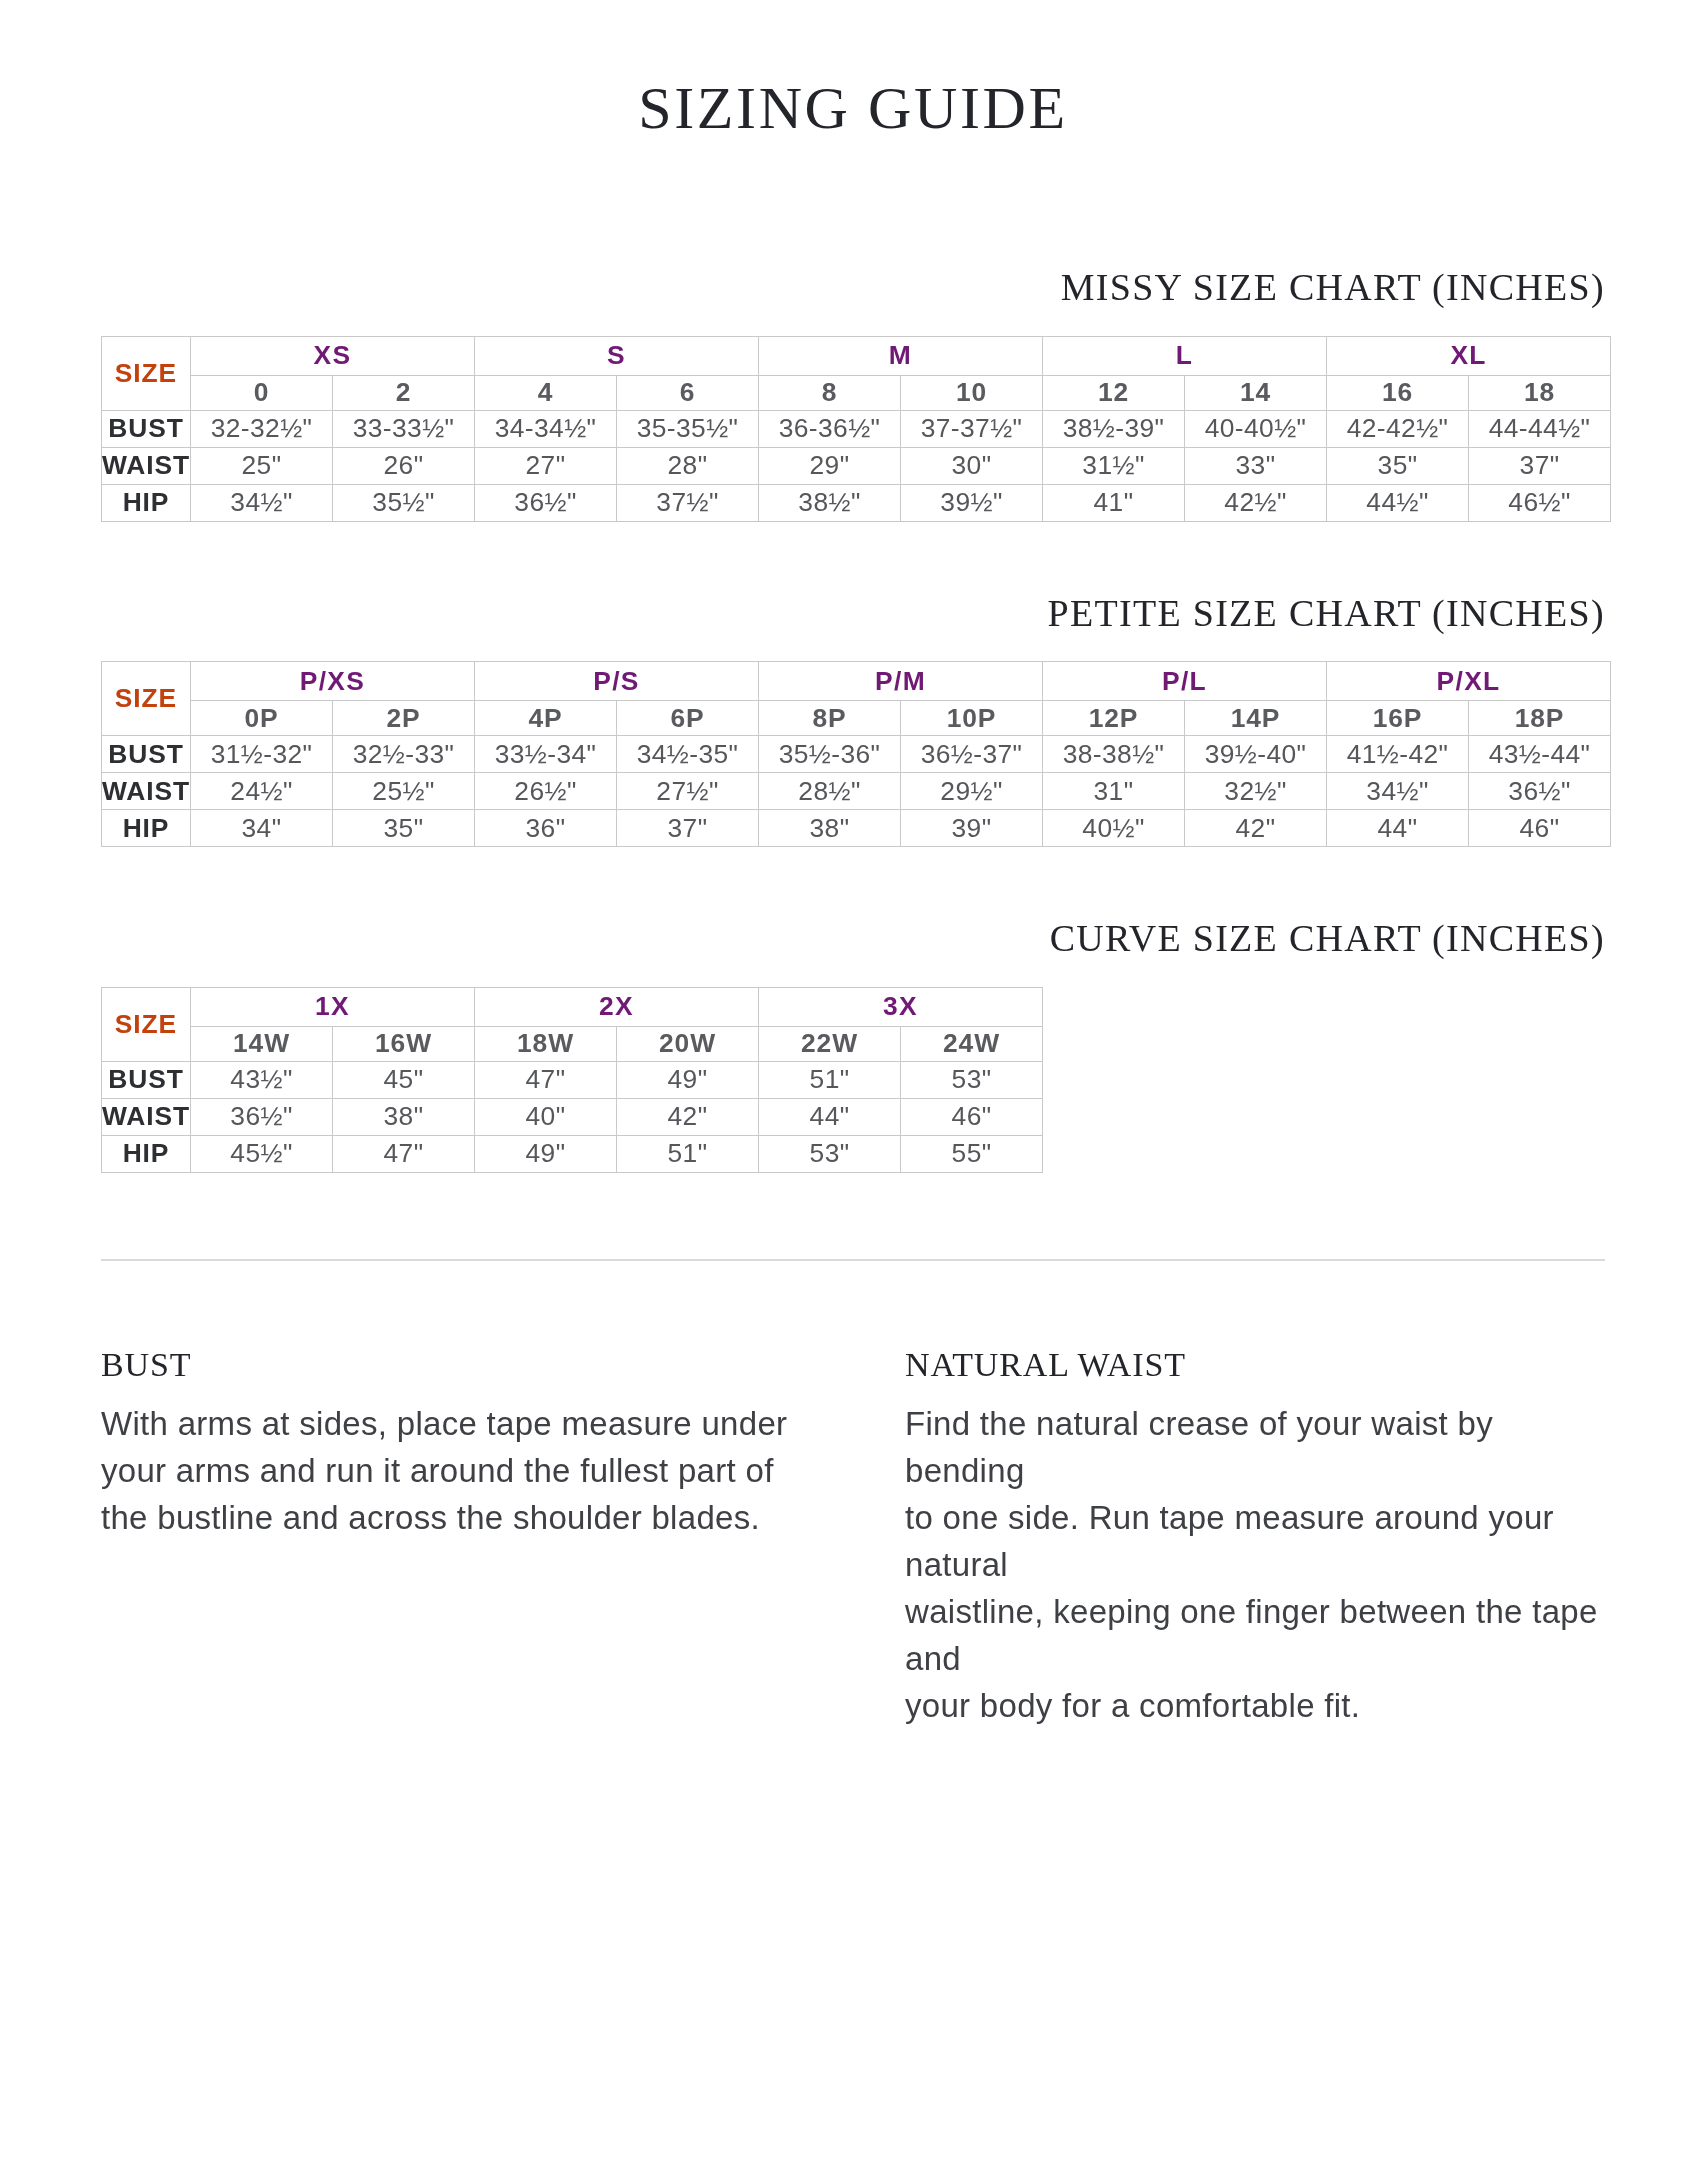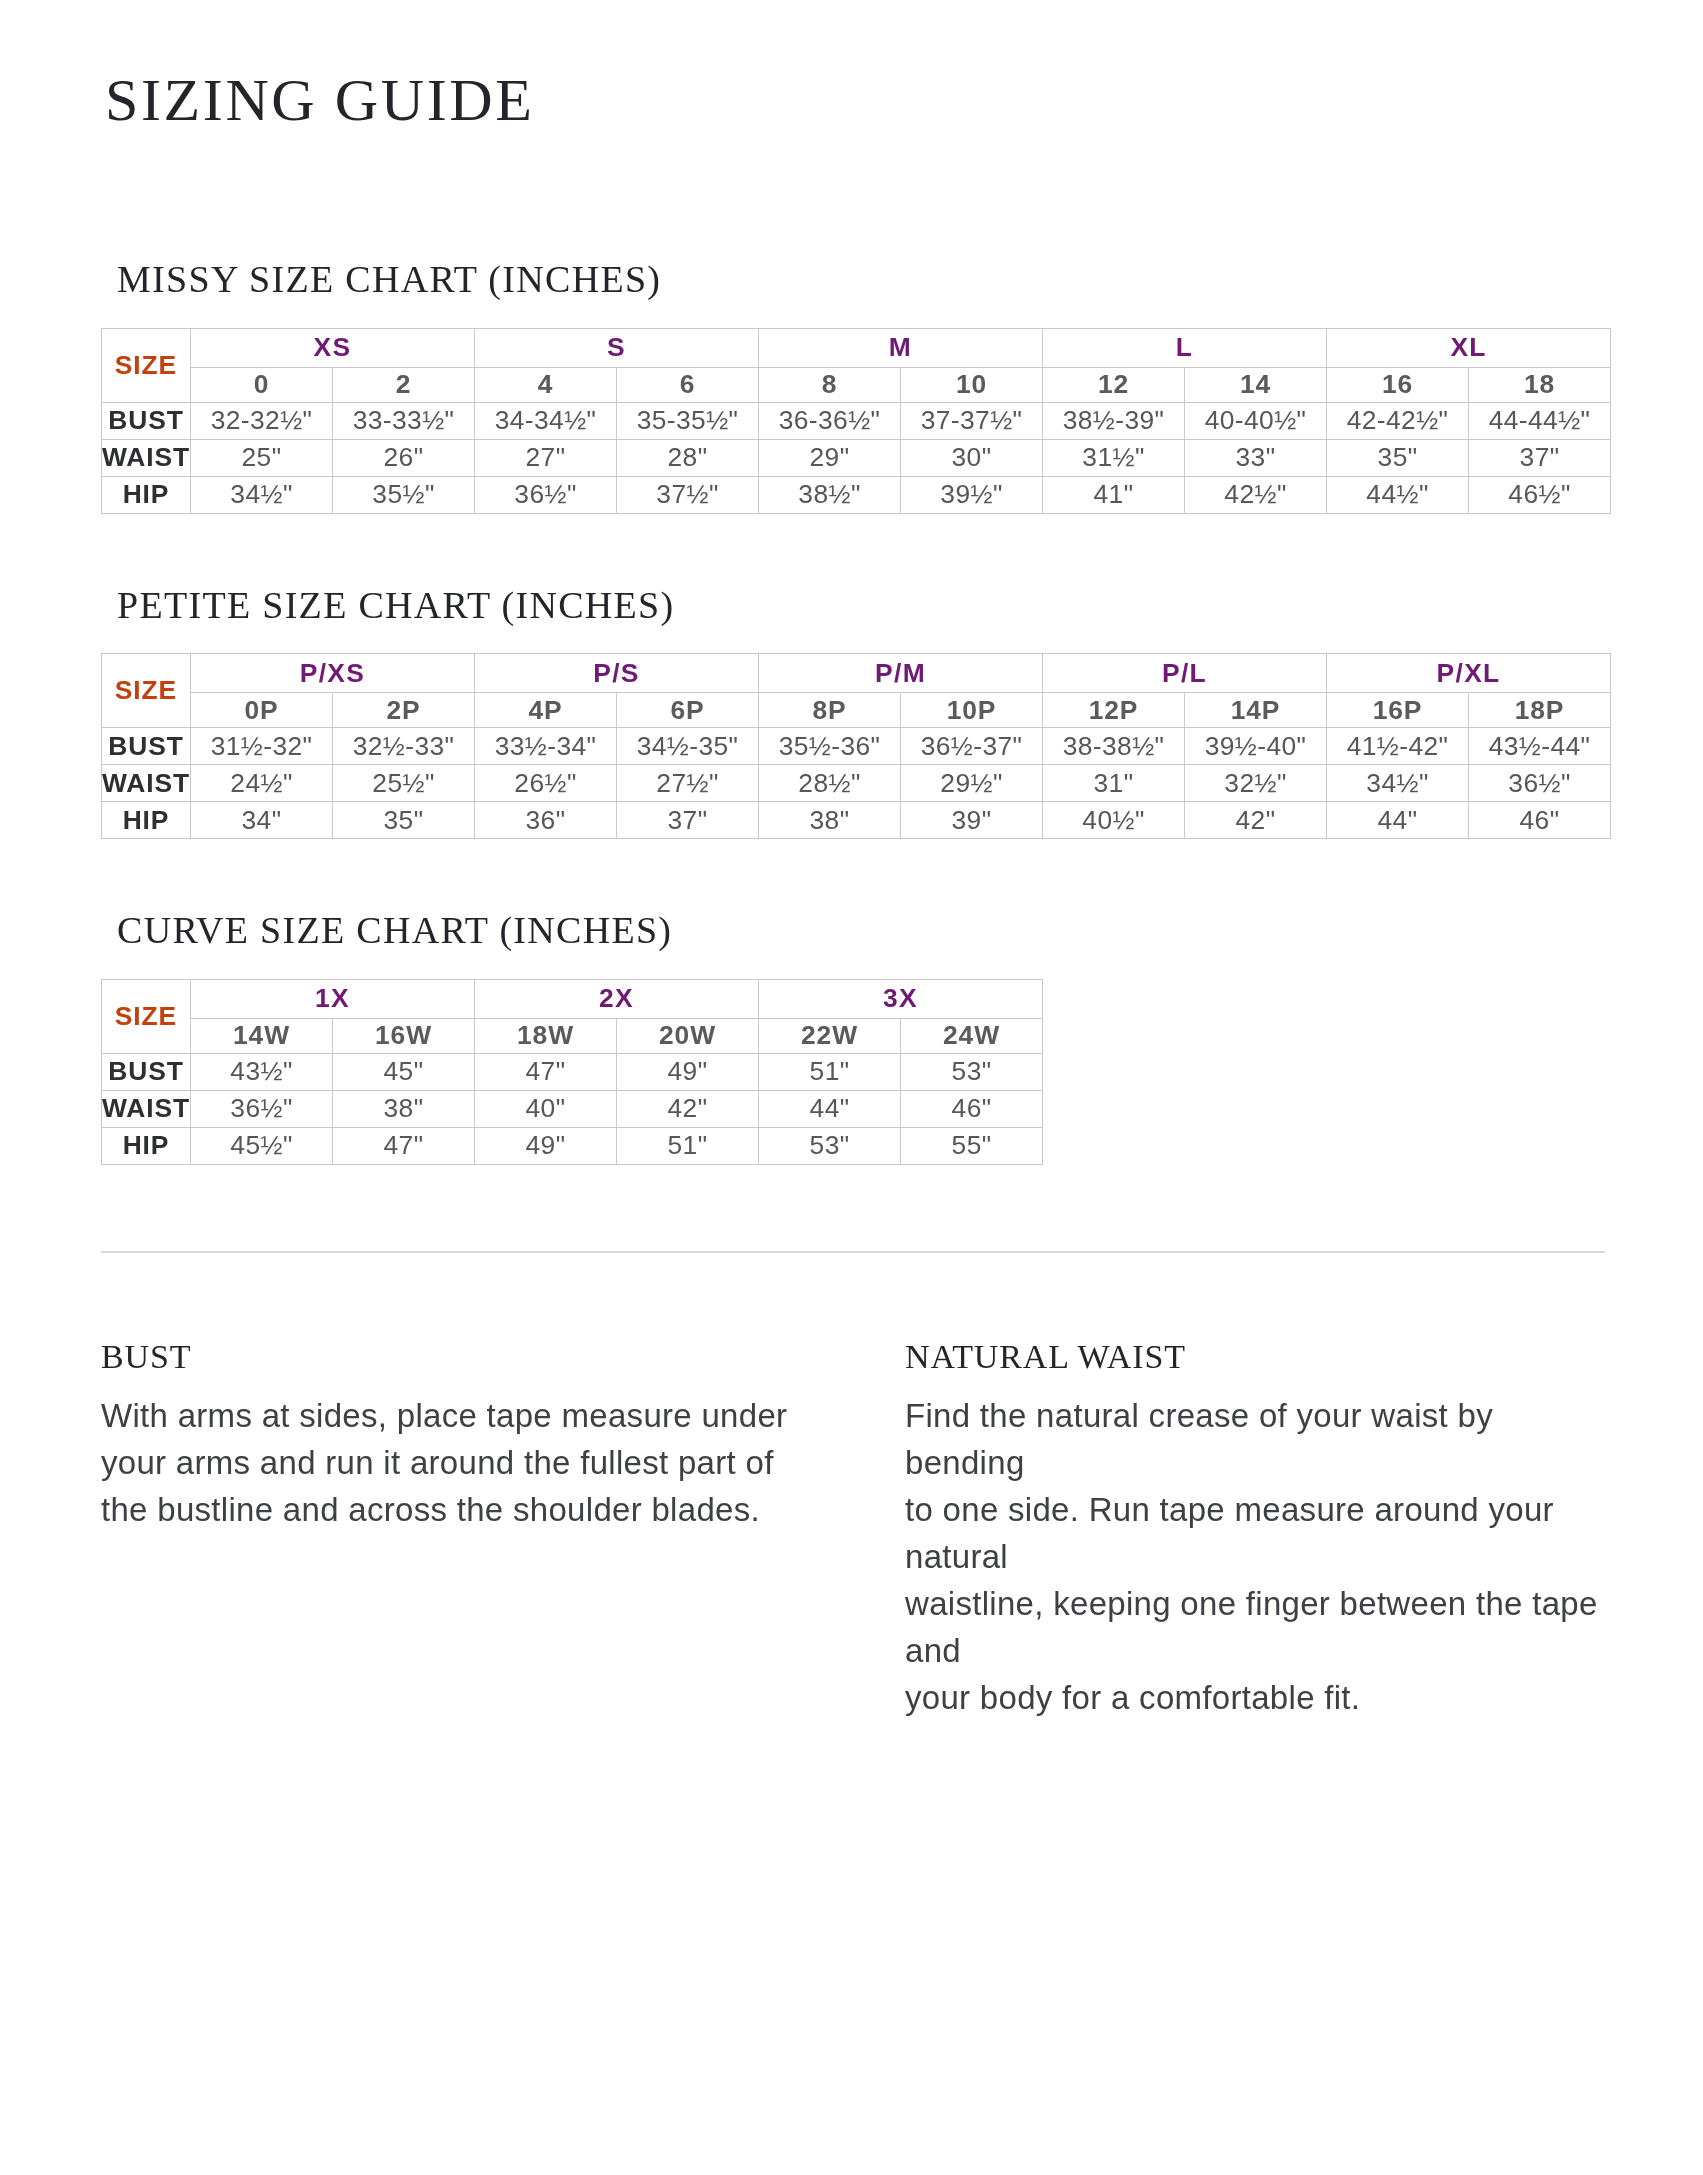--- a/index.html
+++ b/index.html
@@ -14,30 +14,32 @@
   }
 
   
   .main-title {
     font-family: "Liberation Serif", serif;
     font-weight: 400;
     font-size: 60px;
     line-height: 1.2;
     letter-spacing: 2.6px;
     color: #23252a;
-    margin: 4px;
+    margin: 12px;
+    text-align: center;
   }
   .chart-heading {
     font-family: "Liberation Serif", serif;
     font-weight: 400;
     font-size: 38px;
     line-height: 1.2;
     letter-spacing: 1.3px;
     color: #23252a;
     margin: 0 0 25px 16px;
+    text-align: right;
   }
   .chart-block { margin-top: 69px; }
   .chart-block.first { margin-top: 121px; }
 
   
   table {
     border-collapse: collapse;
     table-layout: fixed;
   }
   th, td {

